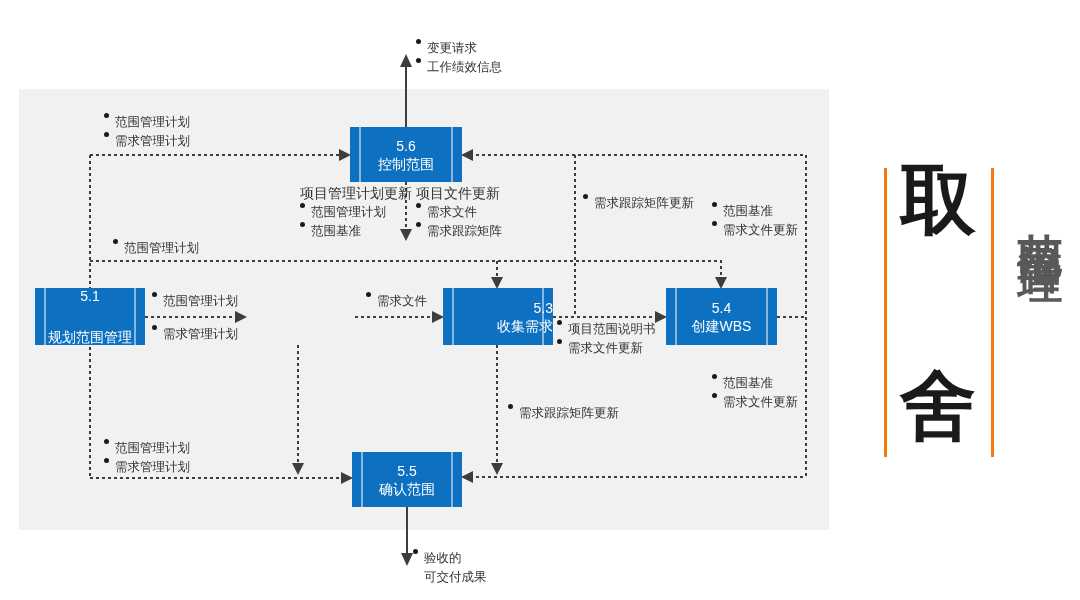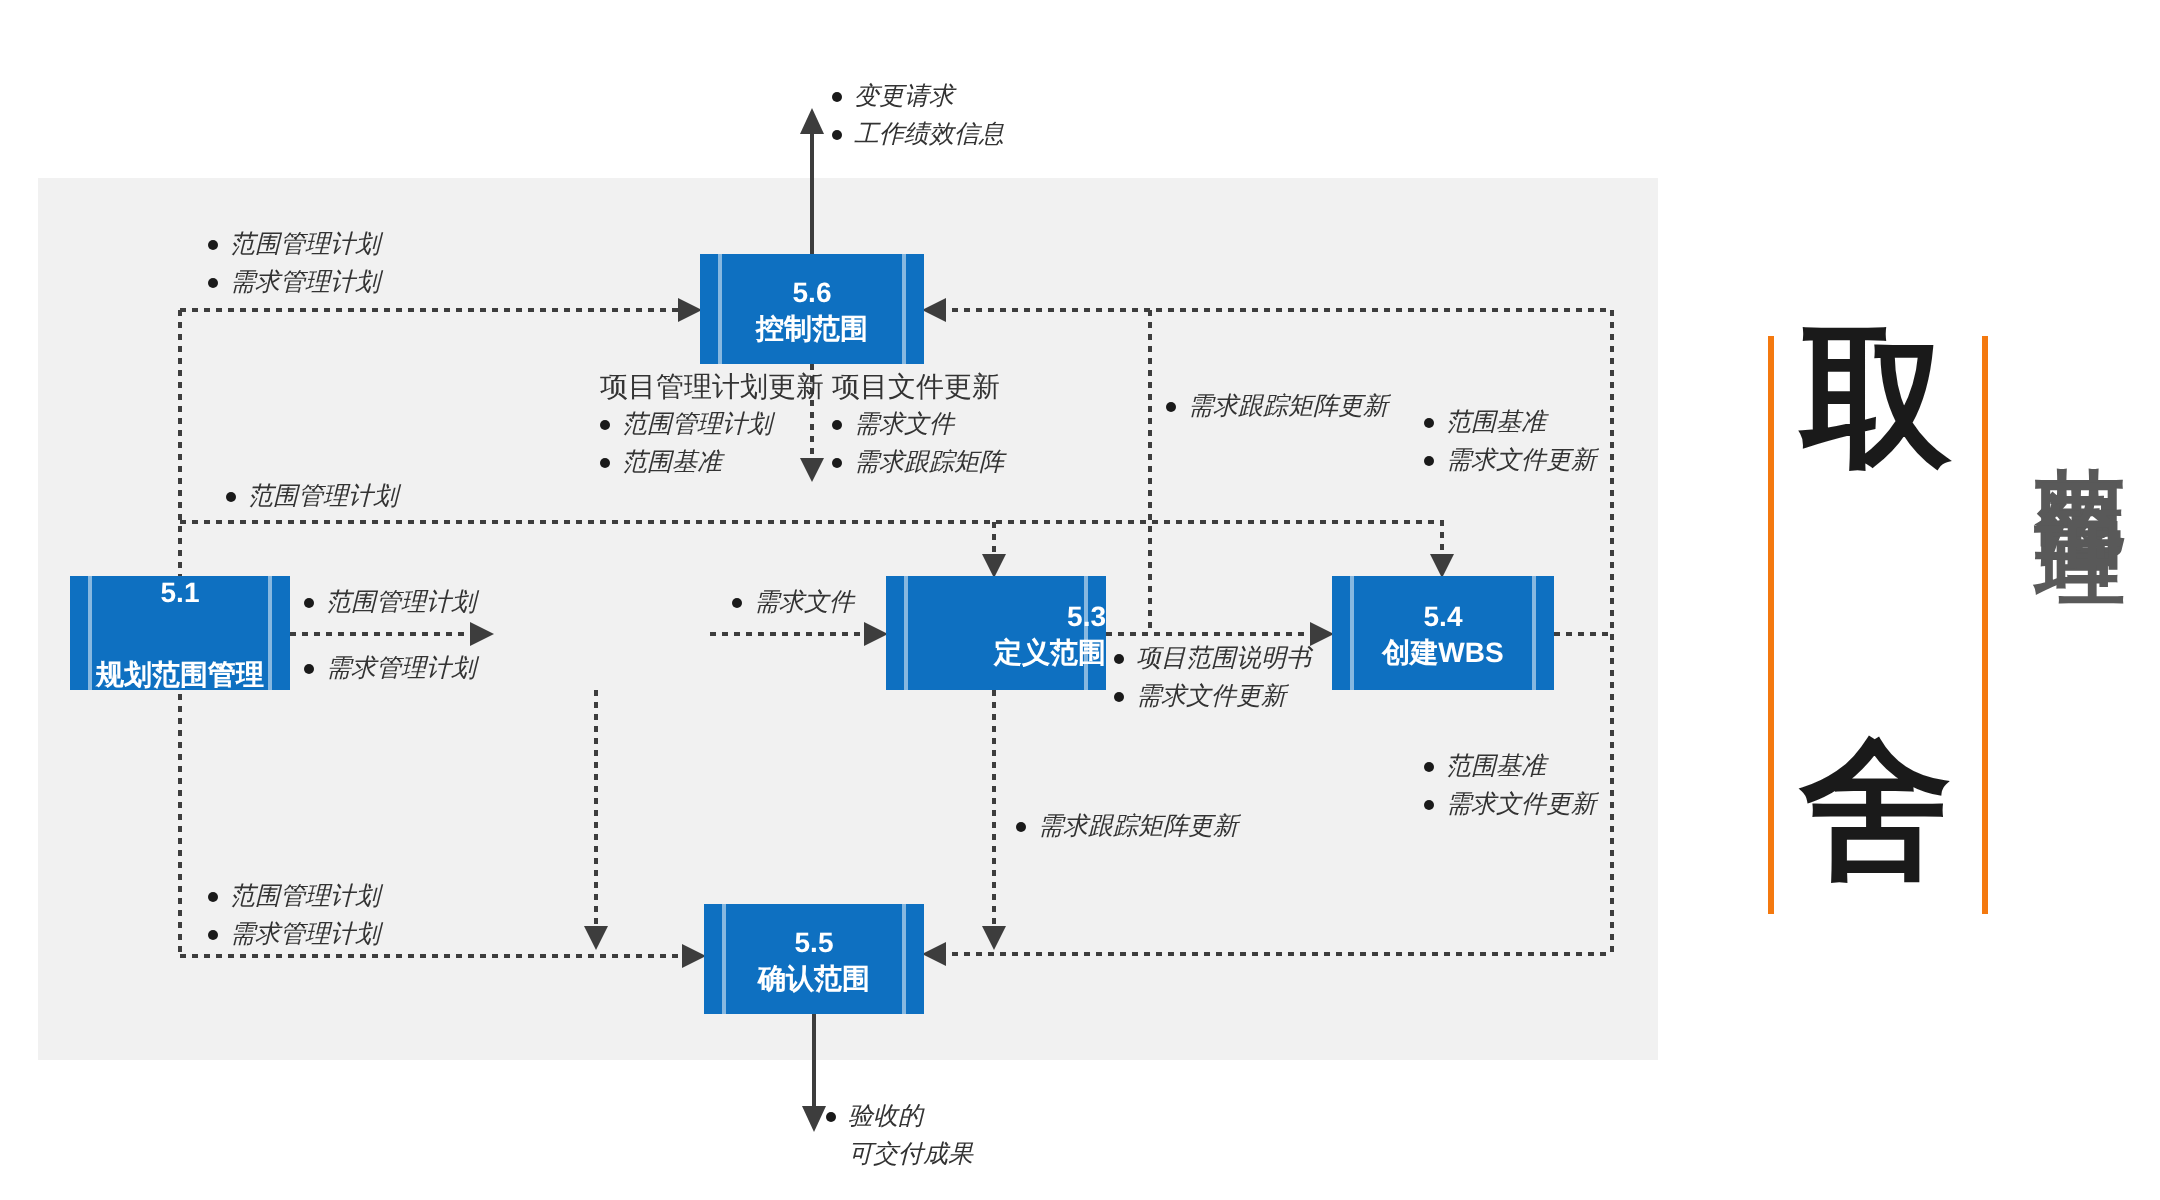--- a/index.html
+++ b/index.html
@@ -14,29 +14,29 @@
   *{margin:0;padding:0;box-sizing:border-box;}
   html,body{background:#ffffff;}
   body{font-family:"Liberation Sans","DejaVu Sans",sans-serif;}
   .stage{position:relative;width:1080px;height:600px;background:#ffffff;overflow:hidden;}
   .panel{position:absolute;left:19px;top:89px;width:810px;height:441px;background:var(--panel-gray);}
   svg.wires{position:absolute;left:0;top:0;width:1080px;height:600px;}
 
   
   .proc{position:absolute;background:var(--box-blue);color:#ffffff;text-align:center;
         display:flex;flex-direction:column;justify-content:center;gap:2px;
-        font-weight:700;font-size:14px;line-height:16px;}
+        font-weight:400;font-size:14px;line-height:16px;}
   .proc::before,.proc::after{content:"";position:absolute;top:0;bottom:0;width:2px;background:rgba(255,255,255,0.5);}
   .proc::before{left:9px;}
   .proc::after{right:9px;}
 
   
   .note{position:absolute;color:var(--label-text);font-size:12.5px;line-height:19px;white-space:nowrap;}
   .note-header{font-size:14px;}
-  .note-item{display:flex;align-items:center;font-style:italic;}
+  .note-item{display:flex;align-items:flex-start;}
   .blt{width:5px;height:5px;border-radius:50%;background:#1a1a1a;display:inline-block;
        margin-right:6px;flex:0 0 auto;}
   .note-item.no-blt{padding-left:11px;}
   .note-item.gap-top{margin-top:14px;}
 
   
   .vrule{position:absolute;top:168px;width:3px;height:289px;background:var(--accent-orange);}
   .vrule.r1{left:884px;}
   .vrule.r2{left:991px;}
   .bigchar{position:absolute;left:885px;width:106px;text-align:center;
@@ -93,21 +93,21 @@
       <polygon points="407,566 401,553 413,553"></polygon>
     </g>
   </svg>
 
   <div class="proc" style="left:35px;top:288px;width:110px;height:57px;justify-content:space-between;">
     <span>5.1</span>
     <span>规划范围管理</span>
   </div>
   <div class="proc" style="left:443px;top:288px;width:110px;height:57px;text-align:right;">
     <span>5.3</span>
-    <span>定义范围</span>
+    <span>收集需求</span>
   </div>
   <div class="proc" style="left:666px;top:288px;width:111px;height:57px;">
     <span>5.4</span>
     <span>创建WBS</span>
   </div>
   <div class="proc" style="left:352px;top:452px;width:110px;height:55px;">
     <span>5.5</span>
     <span>确认范围</span>
   </div>
   <div class="proc" style="left:350px;top:127px;width:112px;height:55px;">

